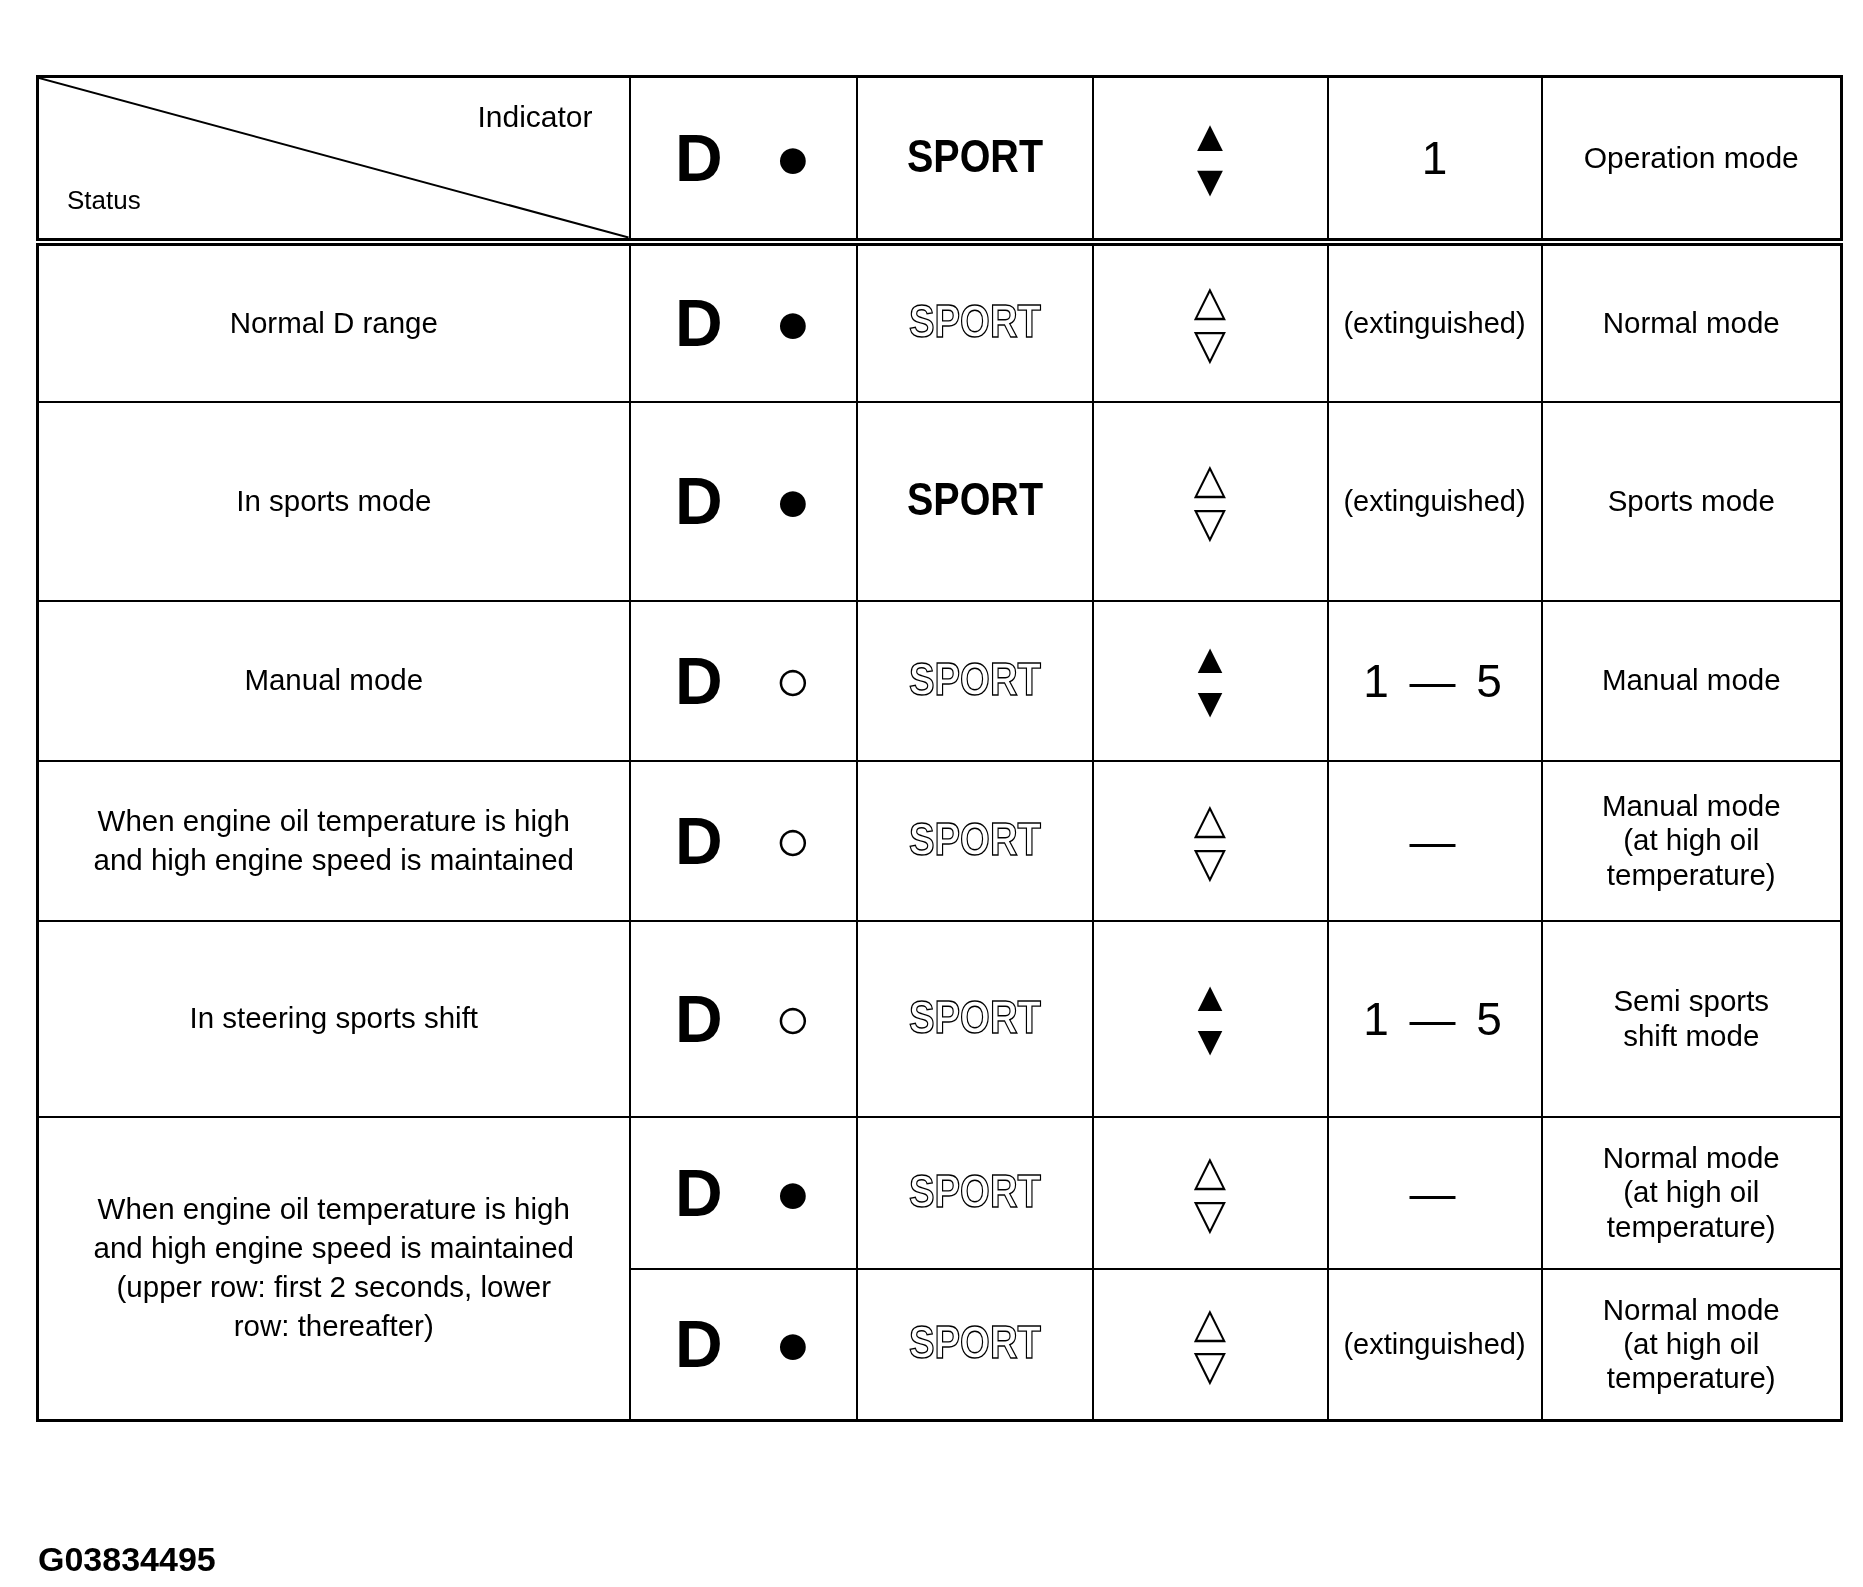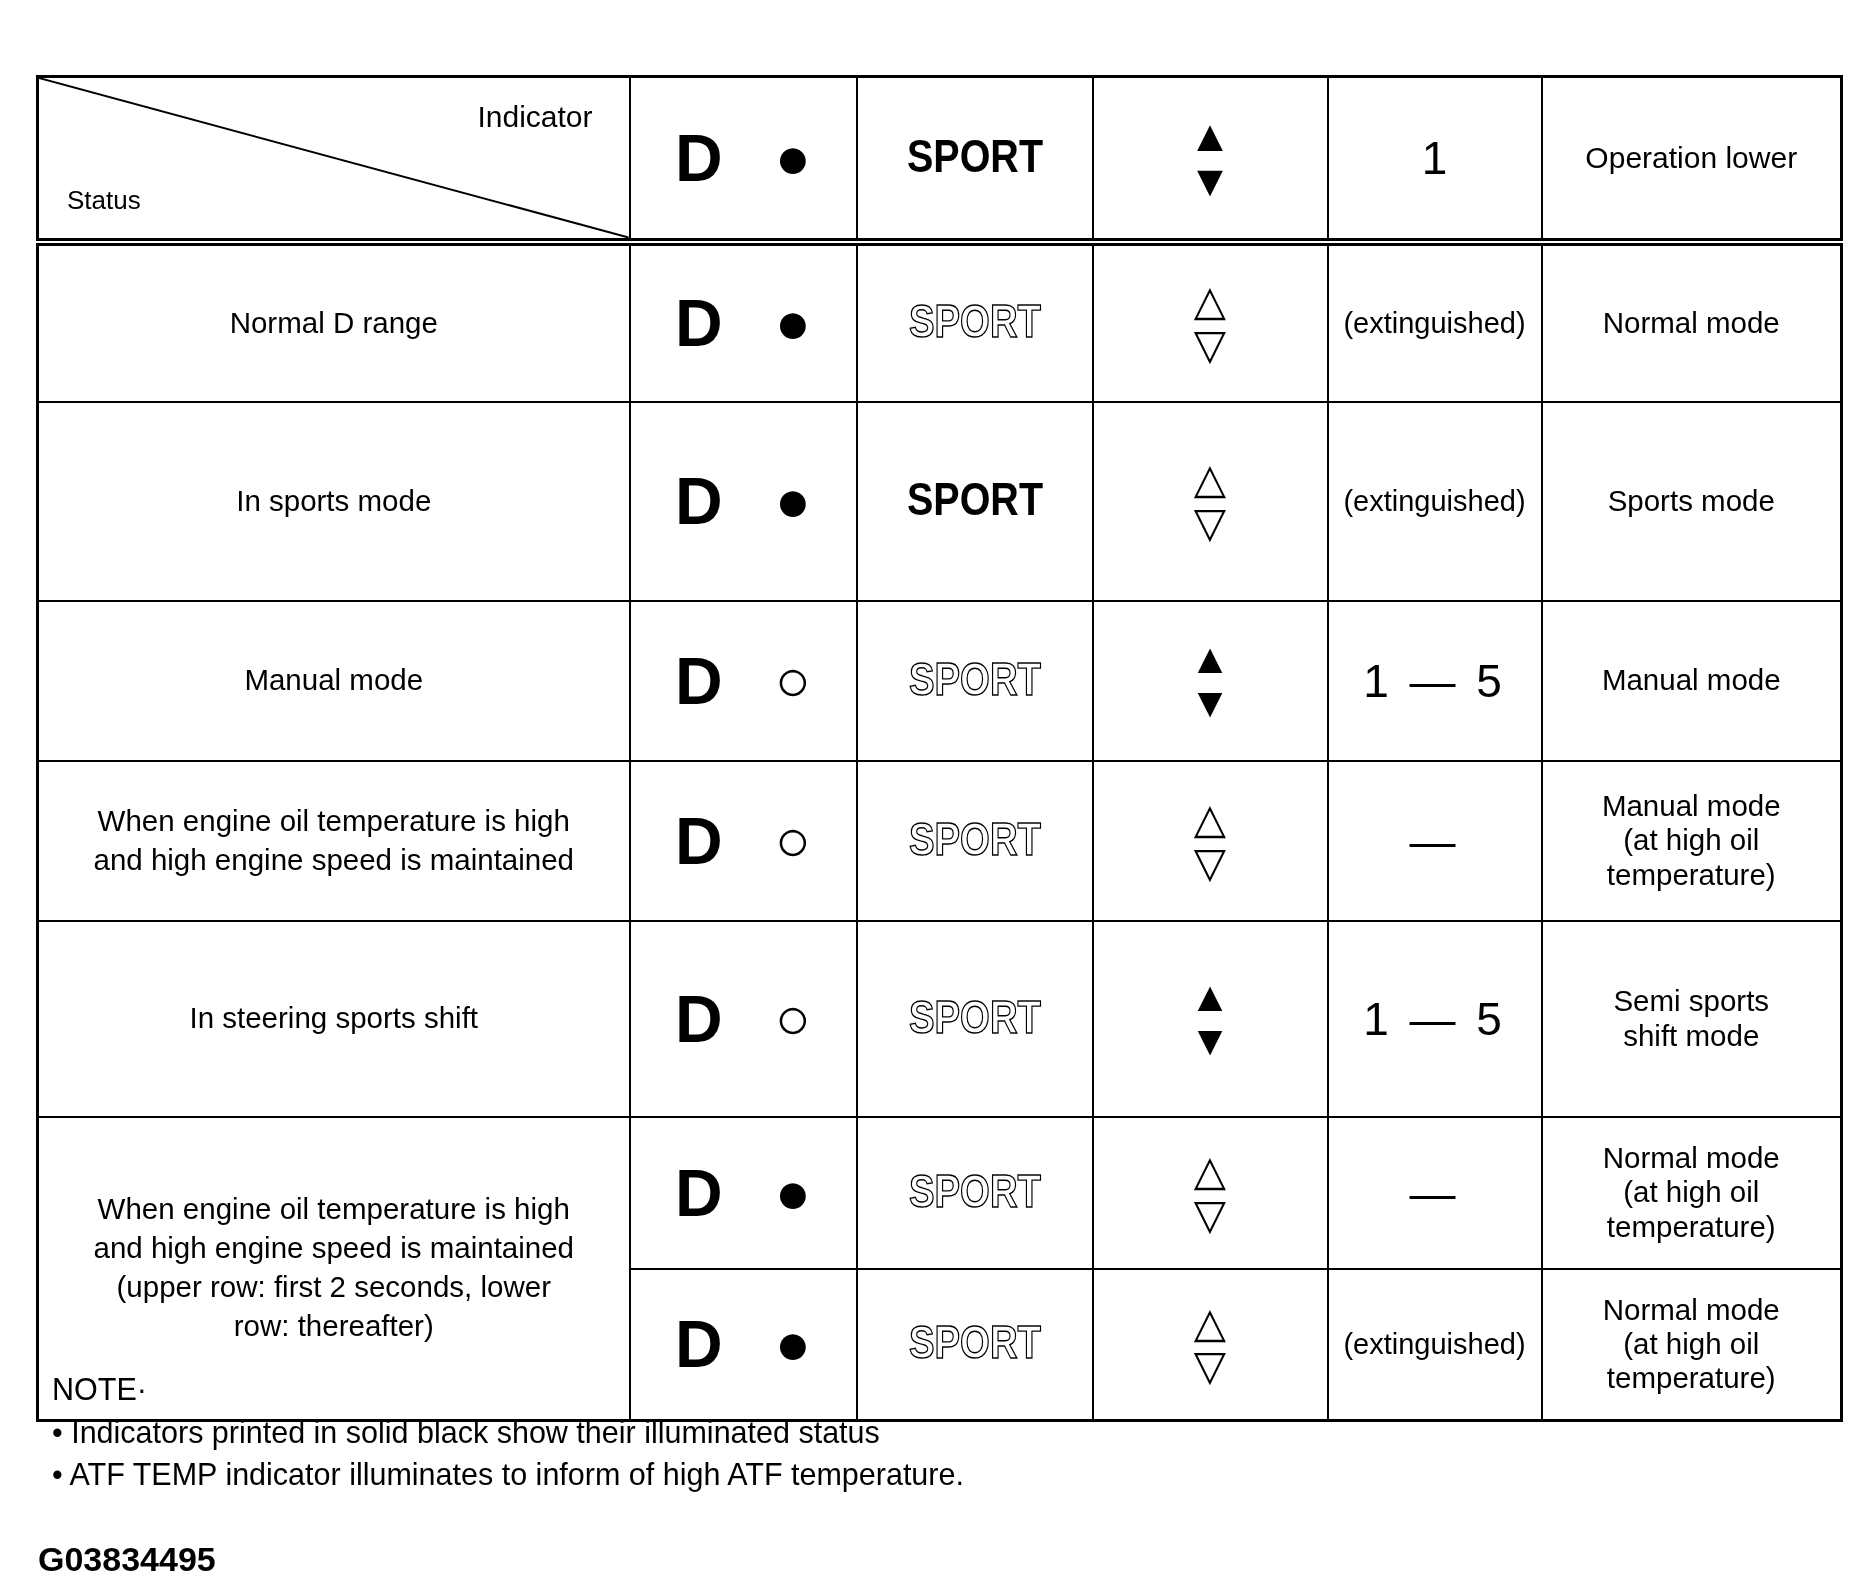--- a/index.html
+++ b/index.html
@@ -132,21 +132,21 @@
       <td>
         <div class="arrows">
           <span class="arr">▲</span>
           <span class="arr">▼</span>
         </div>
       </td>
       <td>
         <span class="hdr-gear">1</span>
       </td>
       <td class="dbl-left">
-        <span class="hdr-mode">Operation lower</span>
+        <span class="hdr-mode">Operation mode</span>
       </td>
     </tr>
 
     <tr style="height:160px">
       <td class="status-cell">
         <span class="status-text">Normal D range</span>
       </td>
       <td class="dbl-left">
         <div class="d-wrap">
           <span class="d-letter">D</span>
@@ -363,21 +363,16 @@
       </td>
       <td class="dbl-left mode-cell">
         <span class="mode-text">Normal mode
 (at high oil
 temperature)</span>
       </td>
     </tr>
   </tbody>
     </table>
 
-  <div class="note">
-    <div>NOTE·</div>
-    <div>• Indicators printed in solid black show their illuminated status</div>
-    <div>• ATF TEMP indicator illuminates to inform of high ATF temperature.</div>
-  </div>
 
   <div class="figure-id">G03834495</div>
 
 </div>
 
 </body></html>

